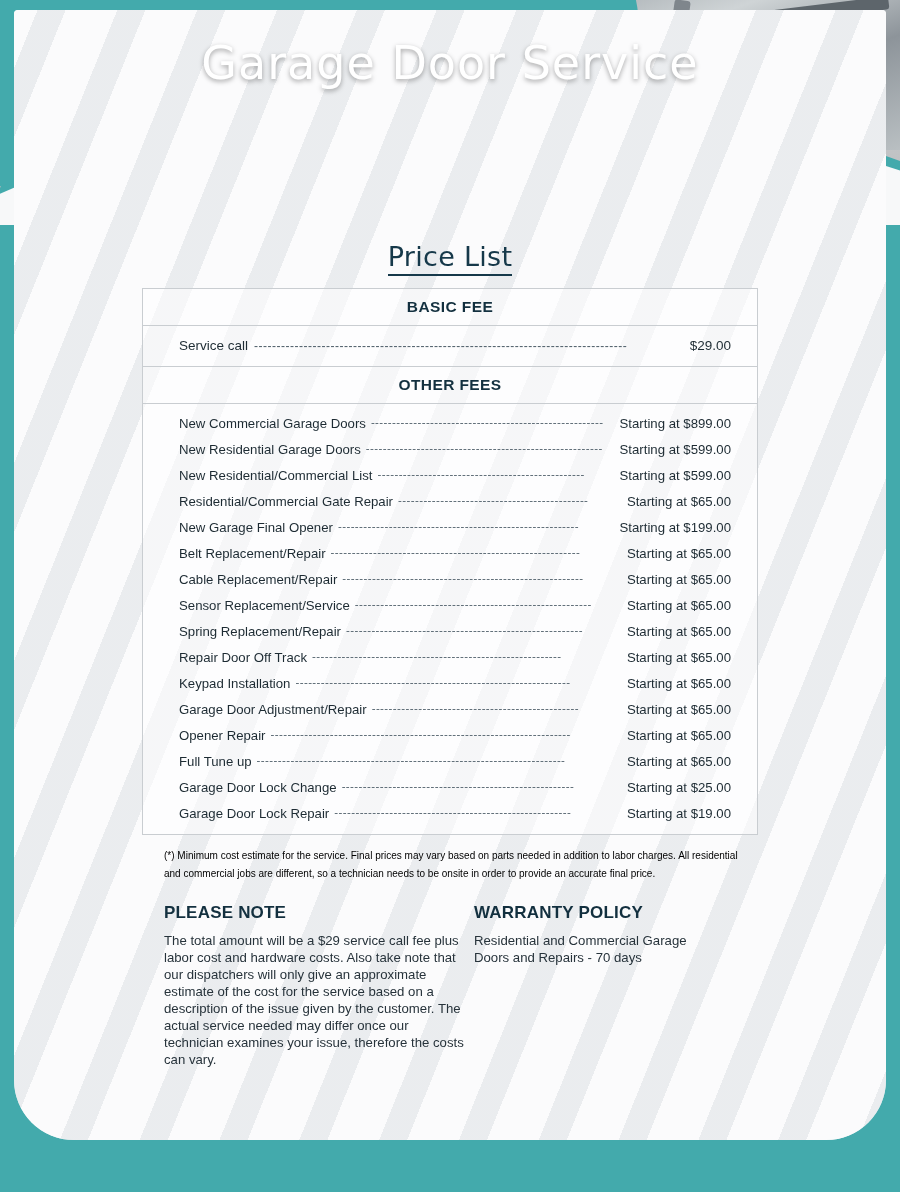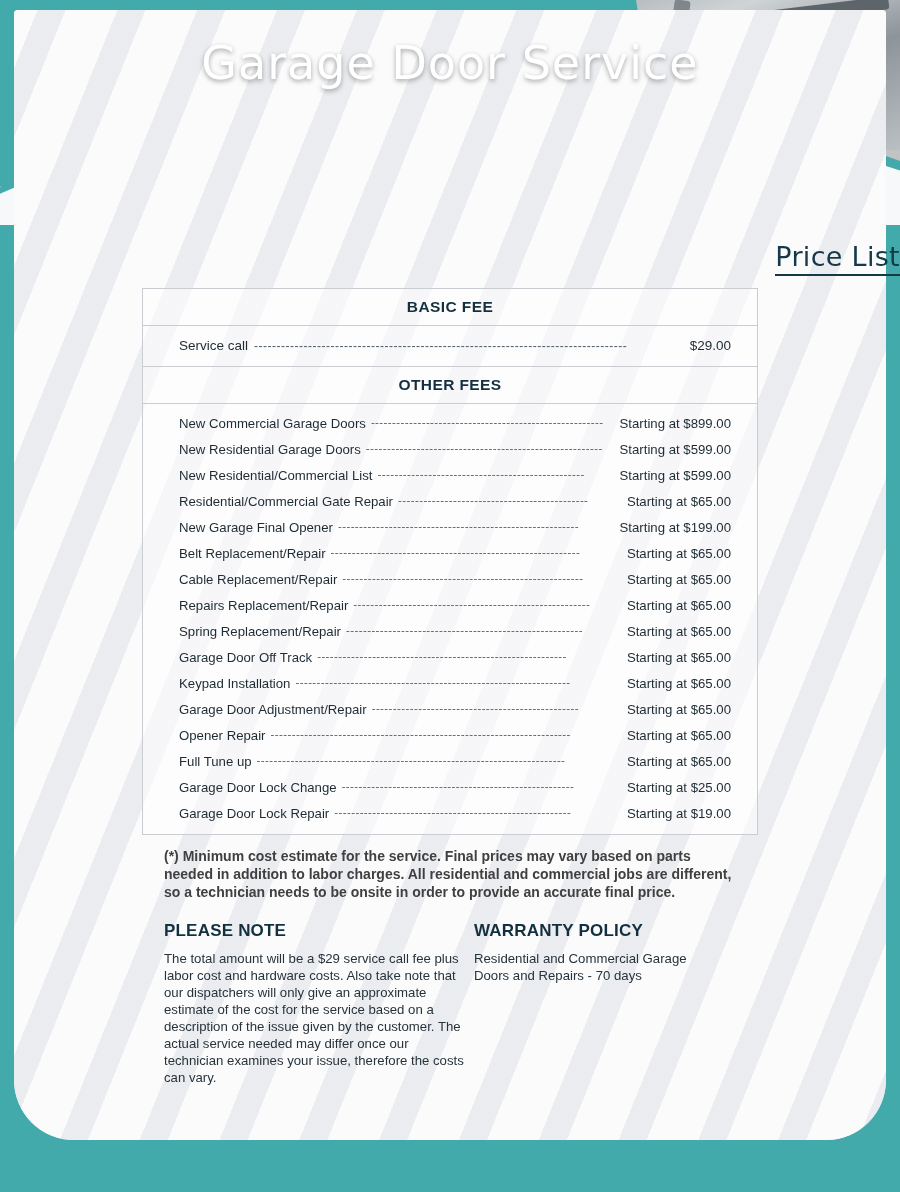--- a/index.html
+++ b/index.html
@@ -200,21 +200,21 @@
   .content {
     position: absolute;
     left: 0;
     top: 225px;
     width: 900px;
     height: 900px;
     z-index: 10;
   }
 
   .price-title {
-    text-align: right;
+    text-align: center;
     font-size: 27px;
     color: #16394a;
     font-family: "DejaVu Sans", sans-serif;
     font-weight: 400;
     margin: 16px 0 16px 0;
     letter-spacing: 0.3px;
   }
   .price-title span {
     border-bottom: 2px solid #16394a;
     padding-bottom: 2px;
@@ -273,24 +273,23 @@
     font-size: 11.5px;
     margin: 0 5px;
     letter-spacing: 0.4px;
   }
   .fee-row .price { white-space: nowrap; }
 
   .disclaimer {
     width: 578px;
     margin: 12px auto 0 34px;
     margin-left: 164px;
-    font-size: 14px;
+    font-size: 10px;
     line-height: 18px;
-    color: #404040;
-    font-weight: bold;
+    color: #000000;
   }
 
   .notes {
     display: flex;
     margin-left: 164px;
     margin-top: 20px;
     width: 620px;
   }
   .note-col { width: 310px; }
   .note-col.right { width: 300px; }
@@ -387,31 +386,31 @@
           <span class="label">Belt Replacement/Repair</span>
           <span class="dots">-----------------------------------------------------------</span>
           <span class="price">Starting at $65.00</span>
         </div>
         <div class="fee-row">
           <span class="label">Cable Replacement/Repair</span>
           <span class="dots">---------------------------------------------------------</span>
           <span class="price">Starting at $65.00</span>
         </div>
         <div class="fee-row">
-          <span class="label">Repairs Replacement/Repair</span>
+          <span class="label">Sensor Replacement/Service</span>
           <span class="dots">--------------------------------------------------------</span>
           <span class="price">Starting at $65.00</span>
         </div>
         <div class="fee-row">
           <span class="label">Spring Replacement/Repair</span>
           <span class="dots">--------------------------------------------------------</span>
           <span class="price">Starting at $65.00</span>
         </div>
         <div class="fee-row">
-          <span class="label">Garage Door Off Track</span>
+          <span class="label">Repair Door Off Track</span>
           <span class="dots">-----------------------------------------------------------</span>
           <span class="price">Starting at $65.00</span>
         </div>
         <div class="fee-row">
           <span class="label">Keypad Installation</span>
           <span class="dots">-----------------------------------------------------------------</span>
           <span class="price">Starting at $65.00</span>
         </div>
         <div class="fee-row">
           <span class="label">Garage Door Adjustment/Repair</span>

